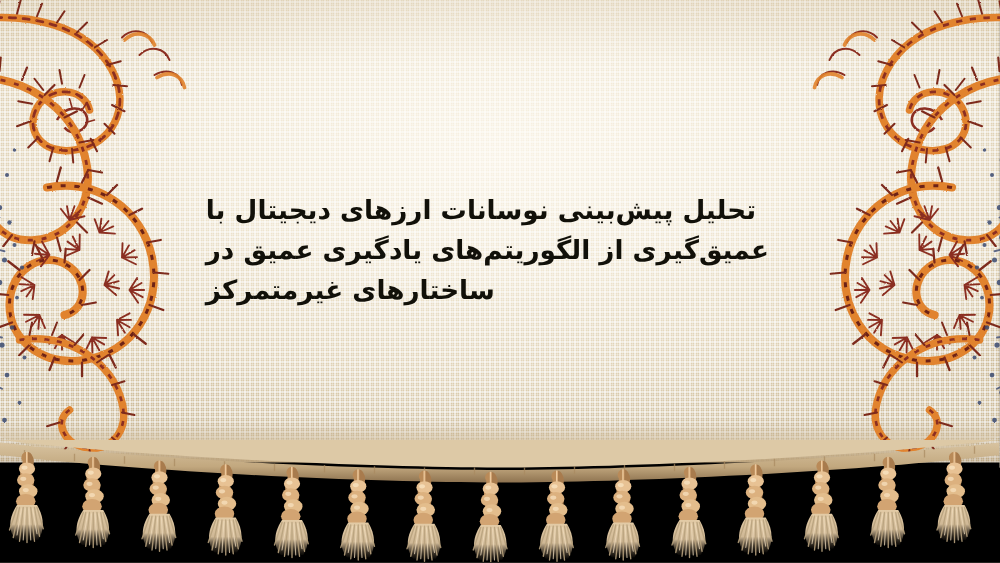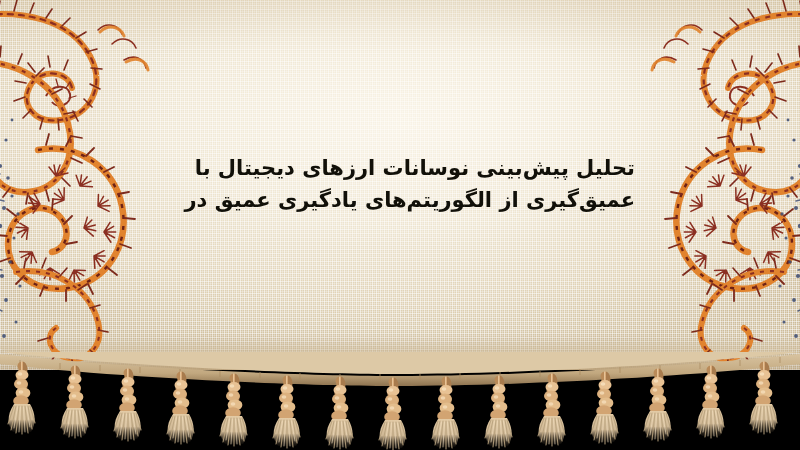--- a/index.html
+++ b/index.html
@@ -77,21 +77,21 @@
   .orn.right { right: -6px; transform: scaleX(-1); }
   .orn svg { width: 100%; height: 100%; display: block; }
 
   
   .title-block {
     position: absolute;
     left: 50%;
     top: 152px;
     transform: translateX(-50%);
     width: 470px;
-    text-align: right;
+    text-align: left;
     direction: rtl;
     z-index: 6;
   }
   .title-line {
     color: #111009;
     font-family: "DejaVu Sans", sans-serif;
     font-weight: 700;
     font-size: 21px;
     line-height: 32px;
     letter-spacing: 0px;
@@ -351,20 +351,21 @@
           <path d="M106 32 C 114 24, 126 26, 130 36"></path>
           <path d="M132 62 C 142 56, 152 60, 154 70"></path>
         </g>
       </g>
     </svg>
   </div>
 
   <div class="title-block">
     <div class="title-line">تحلیل پیش‌بینی نوسانات ارزهای دیجیتال با</div>
     <div class="title-line">عمیق‌گیری از الگوریتم‌های یادگیری عمیق در</div>
+    <div class="title-line">ساختارهای غیرمتمرکز</div>
   </div>
 
   <div class="fringe">
     <svg viewBox="0 0 800 98" preserveAspectRatio="none" aria-hidden="true">
       <defs>
         <linearGradient id="cordG" x1="0" y1="0" x2="1" y2="0">
           <stop offset="0%" stop-color="#b98a58"></stop>
           <stop offset="35%" stop-color="#f0cfa4"></stop>
           <stop offset="70%" stop-color="#d9ab79"></stop>
           <stop offset="100%" stop-color="#a87b4d"></stop>

